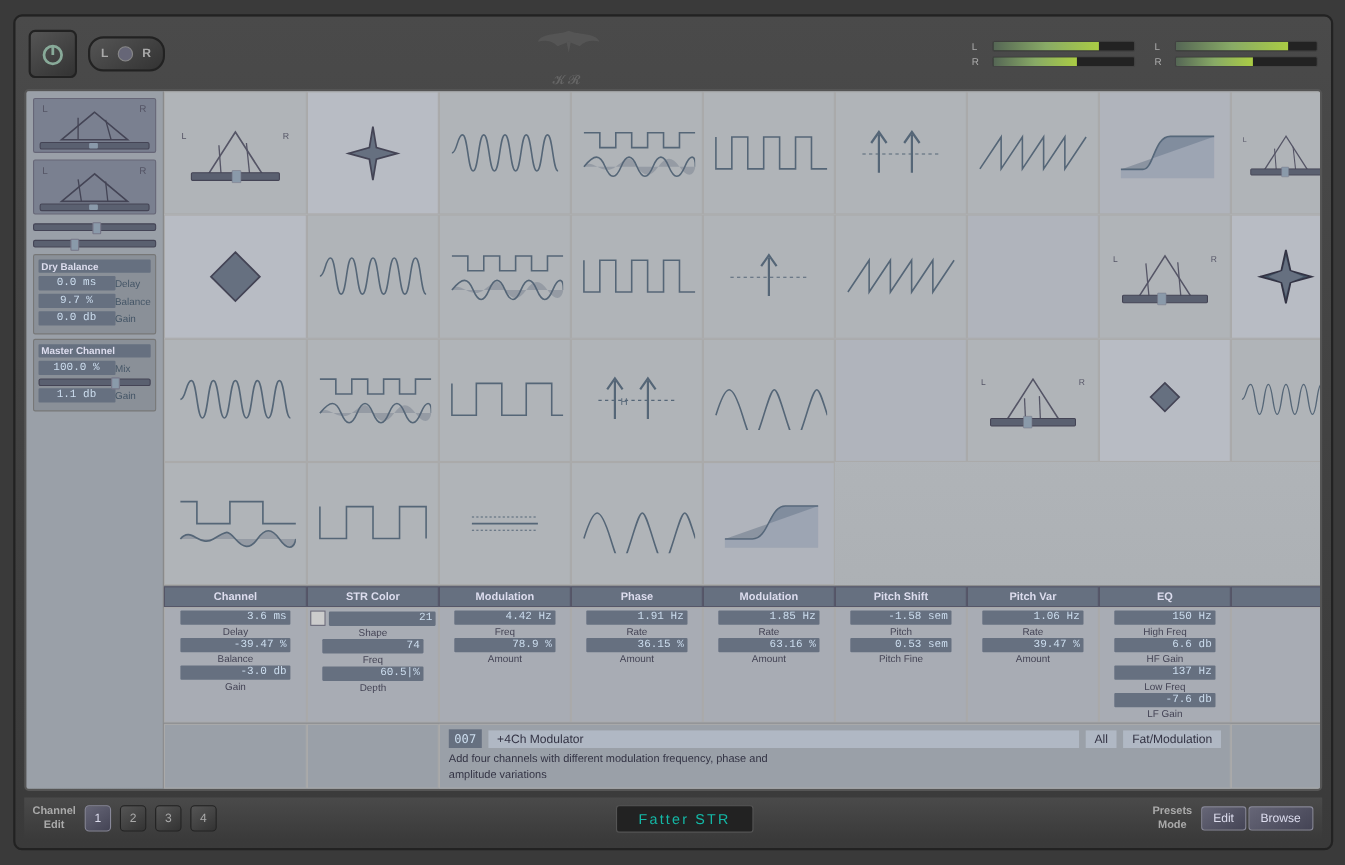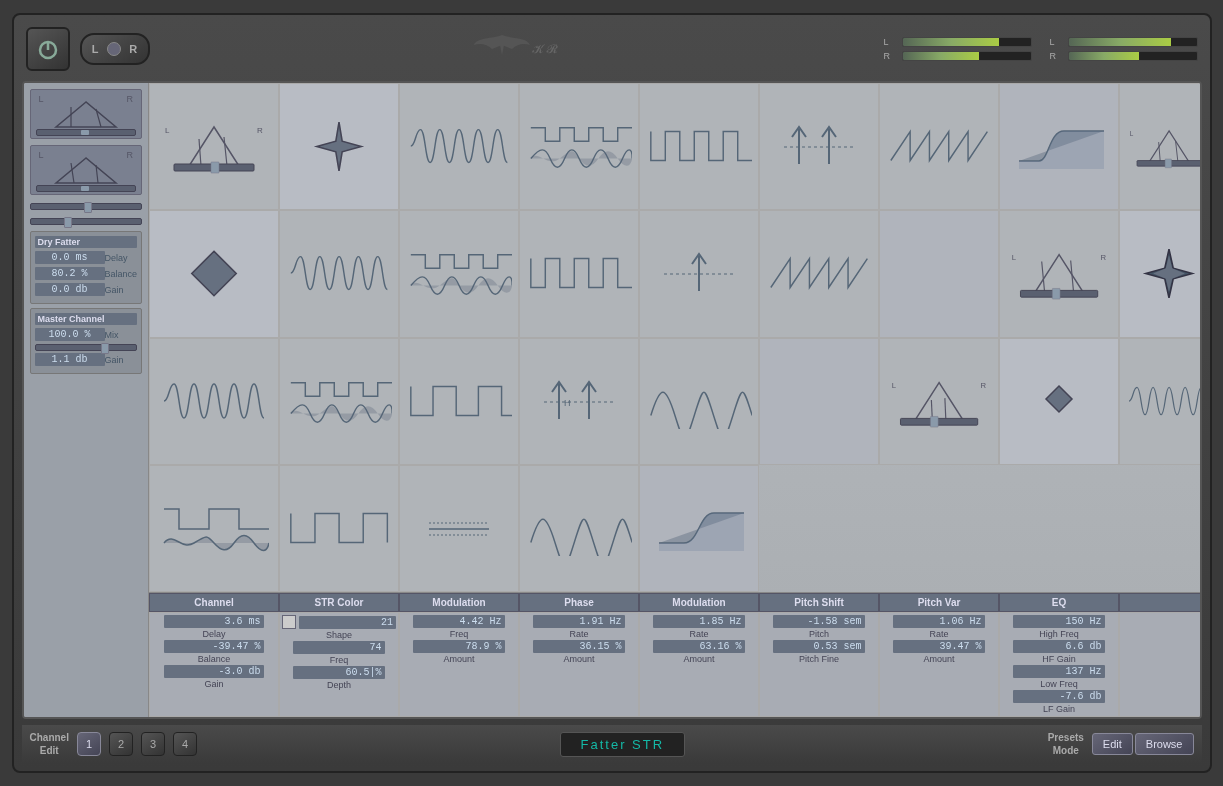--- a/index.html
+++ b/index.html
@@ -65,20 +65,21 @@
     .lr-dot {
       width: 14px;
       height: 14px;
       background: #667;
       border-radius: 50%;
       border: 1px solid #888;
     }
     .logo-center {
       flex: 1;
       display: flex;
+      flex-direction: column;
       align-items: center;
       justify-content: center;
     }
     .meter-group {
       display: flex;
       flex-direction: column;
       gap: 4px;
     }
     .meter-row {
       display: flex;
@@ -405,27 +406,27 @@
       </div>
 
       <div style="height:7px;background:#5a6070;border:1px solid #445;border-radius:2px;margin:2px 0;position:relative;">
         <div style="position:absolute;left:48%;top:-2px;width:8px;height:11px;background:#8a9aaa;border:1px solid #778;border-radius:1px;"></div>
       </div>
       <div style="height:7px;background:#5a6070;border:1px solid #445;border-radius:2px;margin:2px 0;position:relative;">
         <div style="position:absolute;left:30%;top:-2px;width:8px;height:11px;background:#8a9aaa;border:1px solid #778;border-radius:1px;"></div>
       </div>
 
       <div class="dry-section">
-        <div class="section-header">Dry Fatter</div>
+        <div class="section-header">Dry Balance</div>
         <div class="param-row">
           <div class="param-value">0.0 ms</div>
           <div class="param-label">Delay</div>
         </div>
         <div class="param-row">
-          <div class="param-value">80.2 %</div>
+          <div class="param-value">9.7 %</div>
           <div class="param-label">Balance</div>
         </div>
         <div class="param-row">
           <div class="param-value">0.0 db</div>
           <div class="param-label">Gain</div>
         </div>
       </div>
 
       <div class="dry-section">
         <div class="section-header">Master Channel</div>
@@ -738,20 +739,38 @@
           <div class="pval">6.6 db</div>
           <div class="plabel">HF Gain</div>
           <div class="pval">137 Hz</div>
           <div class="plabel">Low Freq</div>
           <div class="pval">-7.6 db</div>
           <div class="plabel">LF Gain</div>
         </div>
         <div class="param-cell"></div>
       </div>
 
+      <div style="display:flex;background:#9aa0a8;border-top:1px solid #888;">
+
+        <div style="width:130px;border:1px solid #aaa;padding:3px;display:flex;flex-direction:column;align-items:center;justify-content:center;">
+        </div>
+        <div style="width:120px;border:1px solid #aaa;padding:3px;display:flex;flex-direction:column;align-items:center;justify-content:center;">
+        </div>
+        <div style="flex:1;border:1px solid #aaa;padding:4px 8px;background:#9aa0a8;">
+          <div style="display:flex;gap:6px;align-items:center;margin-bottom:4px;">
+            <div style="background:#667080;color:#ccddee;font-size:11px;padding:2px 5px;font-family:monospace;">007</div>
+            <div style="background:#b0b8c4;color:#334;font-size:11px;padding:2px 8px;flex:1;">+4Ch Modulator</div>
+            <div style="background:#b0b8c4;color:#334;font-size:11px;padding:2px 8px;">All</div>
+            <div style="background:#b0b8c4;color:#334;font-size:11px;padding:2px 8px;">Fat/Modulation</div>
+          </div>
+          <div style="color:#334;font-size:10px;line-height:1.4;white-space:pre-line;">Add four channels with different modulation frequency, phase and
+amplitude variations</div>
+        </div>
+        <div style="width:100px;border:1px solid #aaa;"></div>
+      </div>
     </div>
   </div>
 
   <div class="bottom-bar">
     <div style="color:#aaa;font-size:10px;font-weight:bold;text-align:center;line-height:1.3;white-space:pre-line;">Channel
 Edit</div>
     <div class="channel-btn active">1</div>
     <div class="channel-btn">2</div>
     <div class="channel-btn">3</div>
     <div class="channel-btn">4</div>

